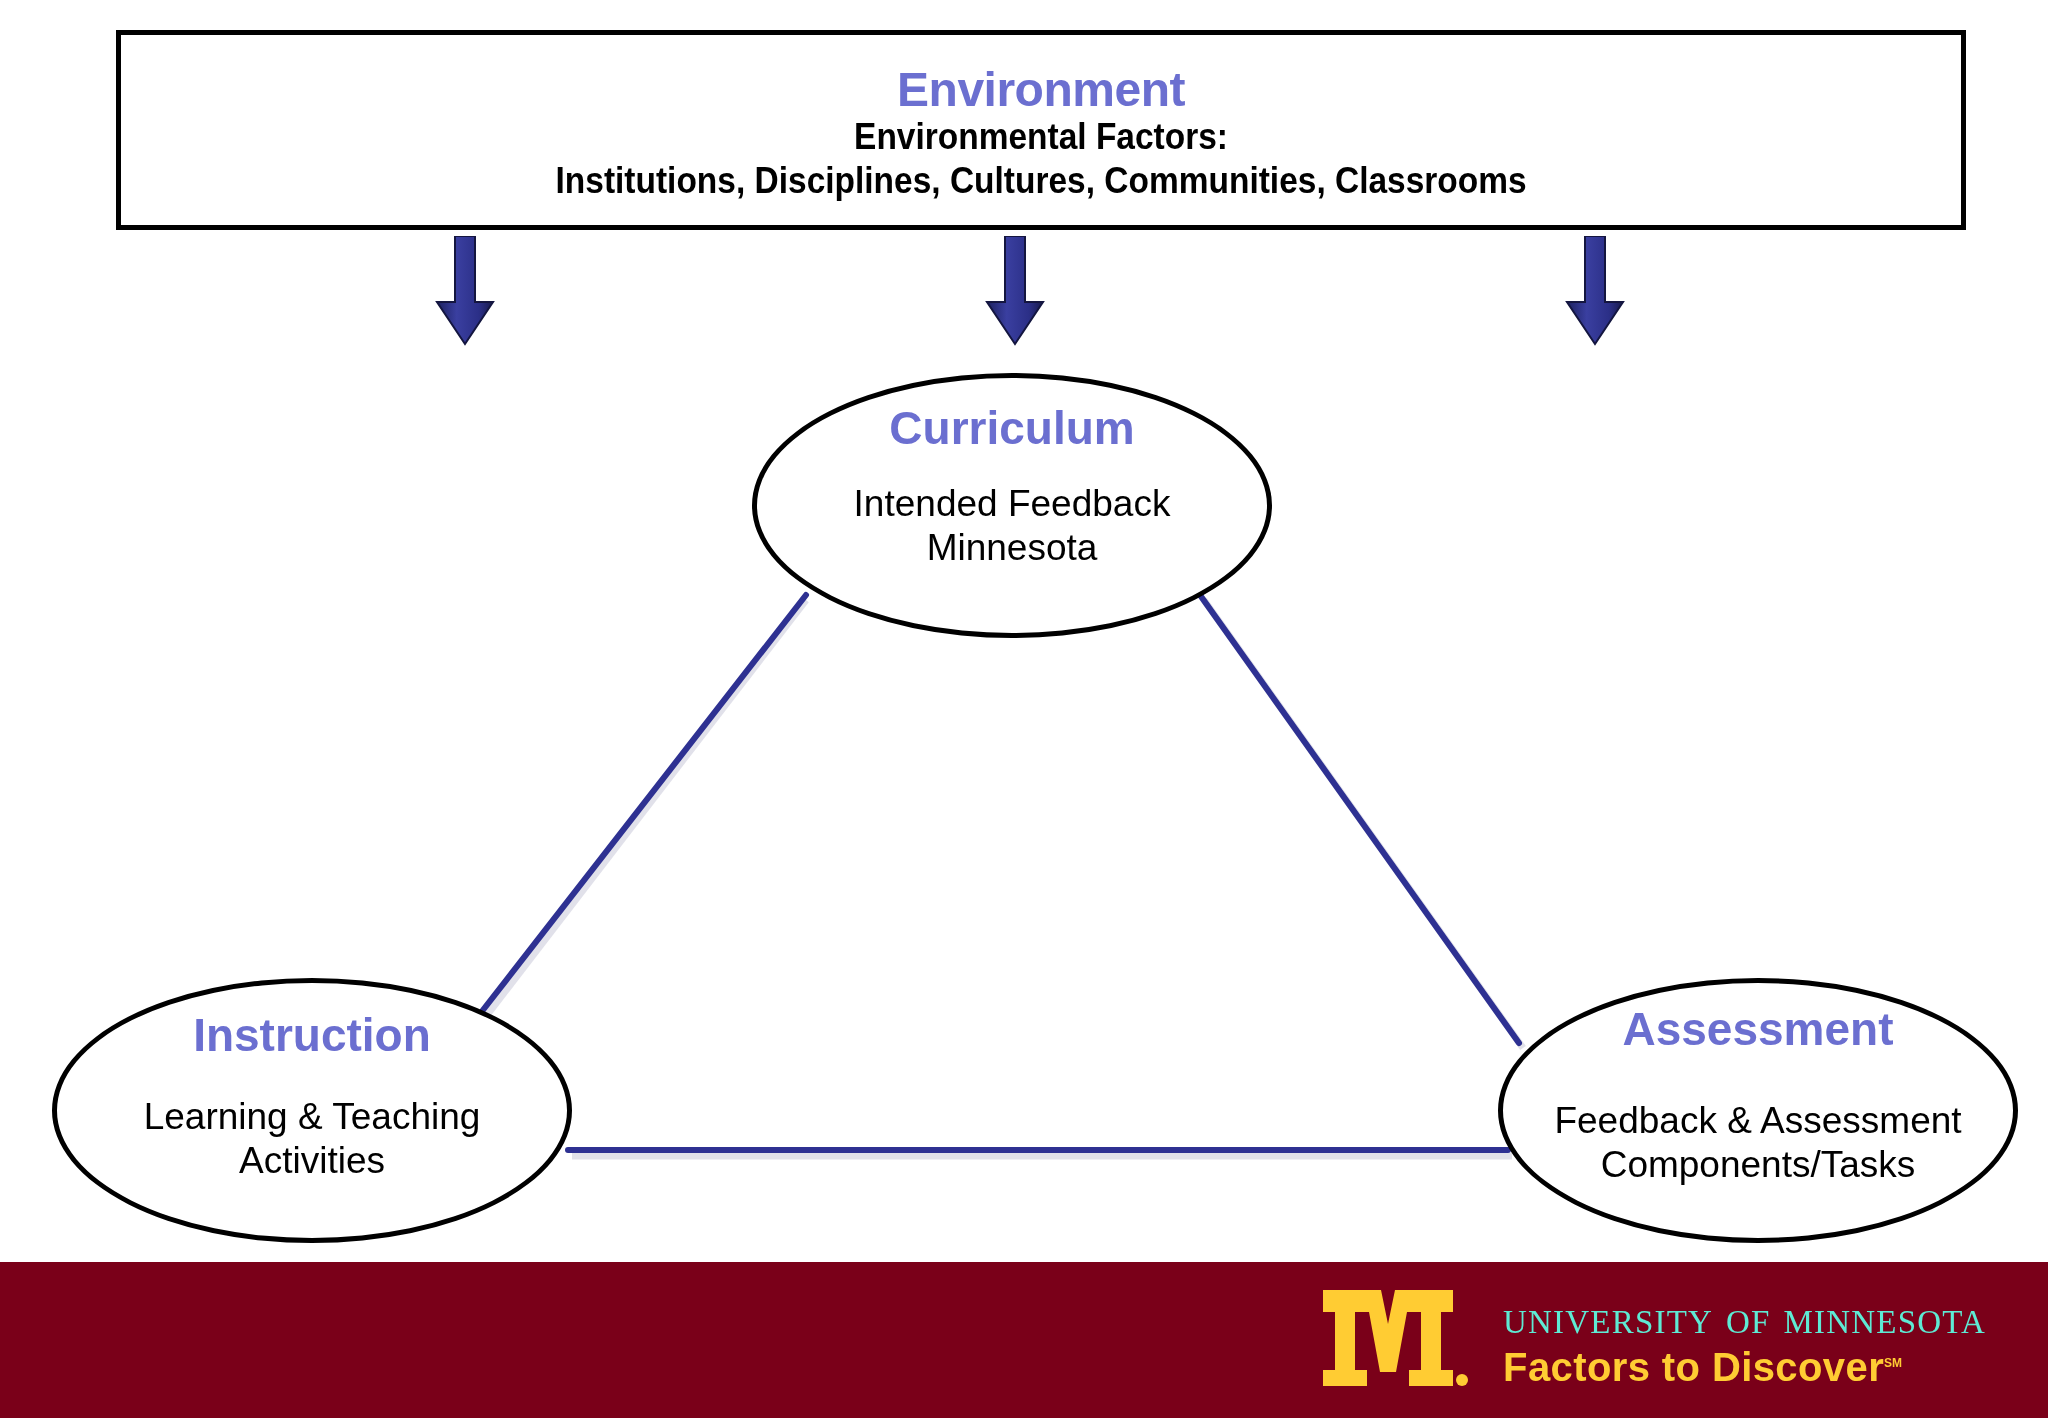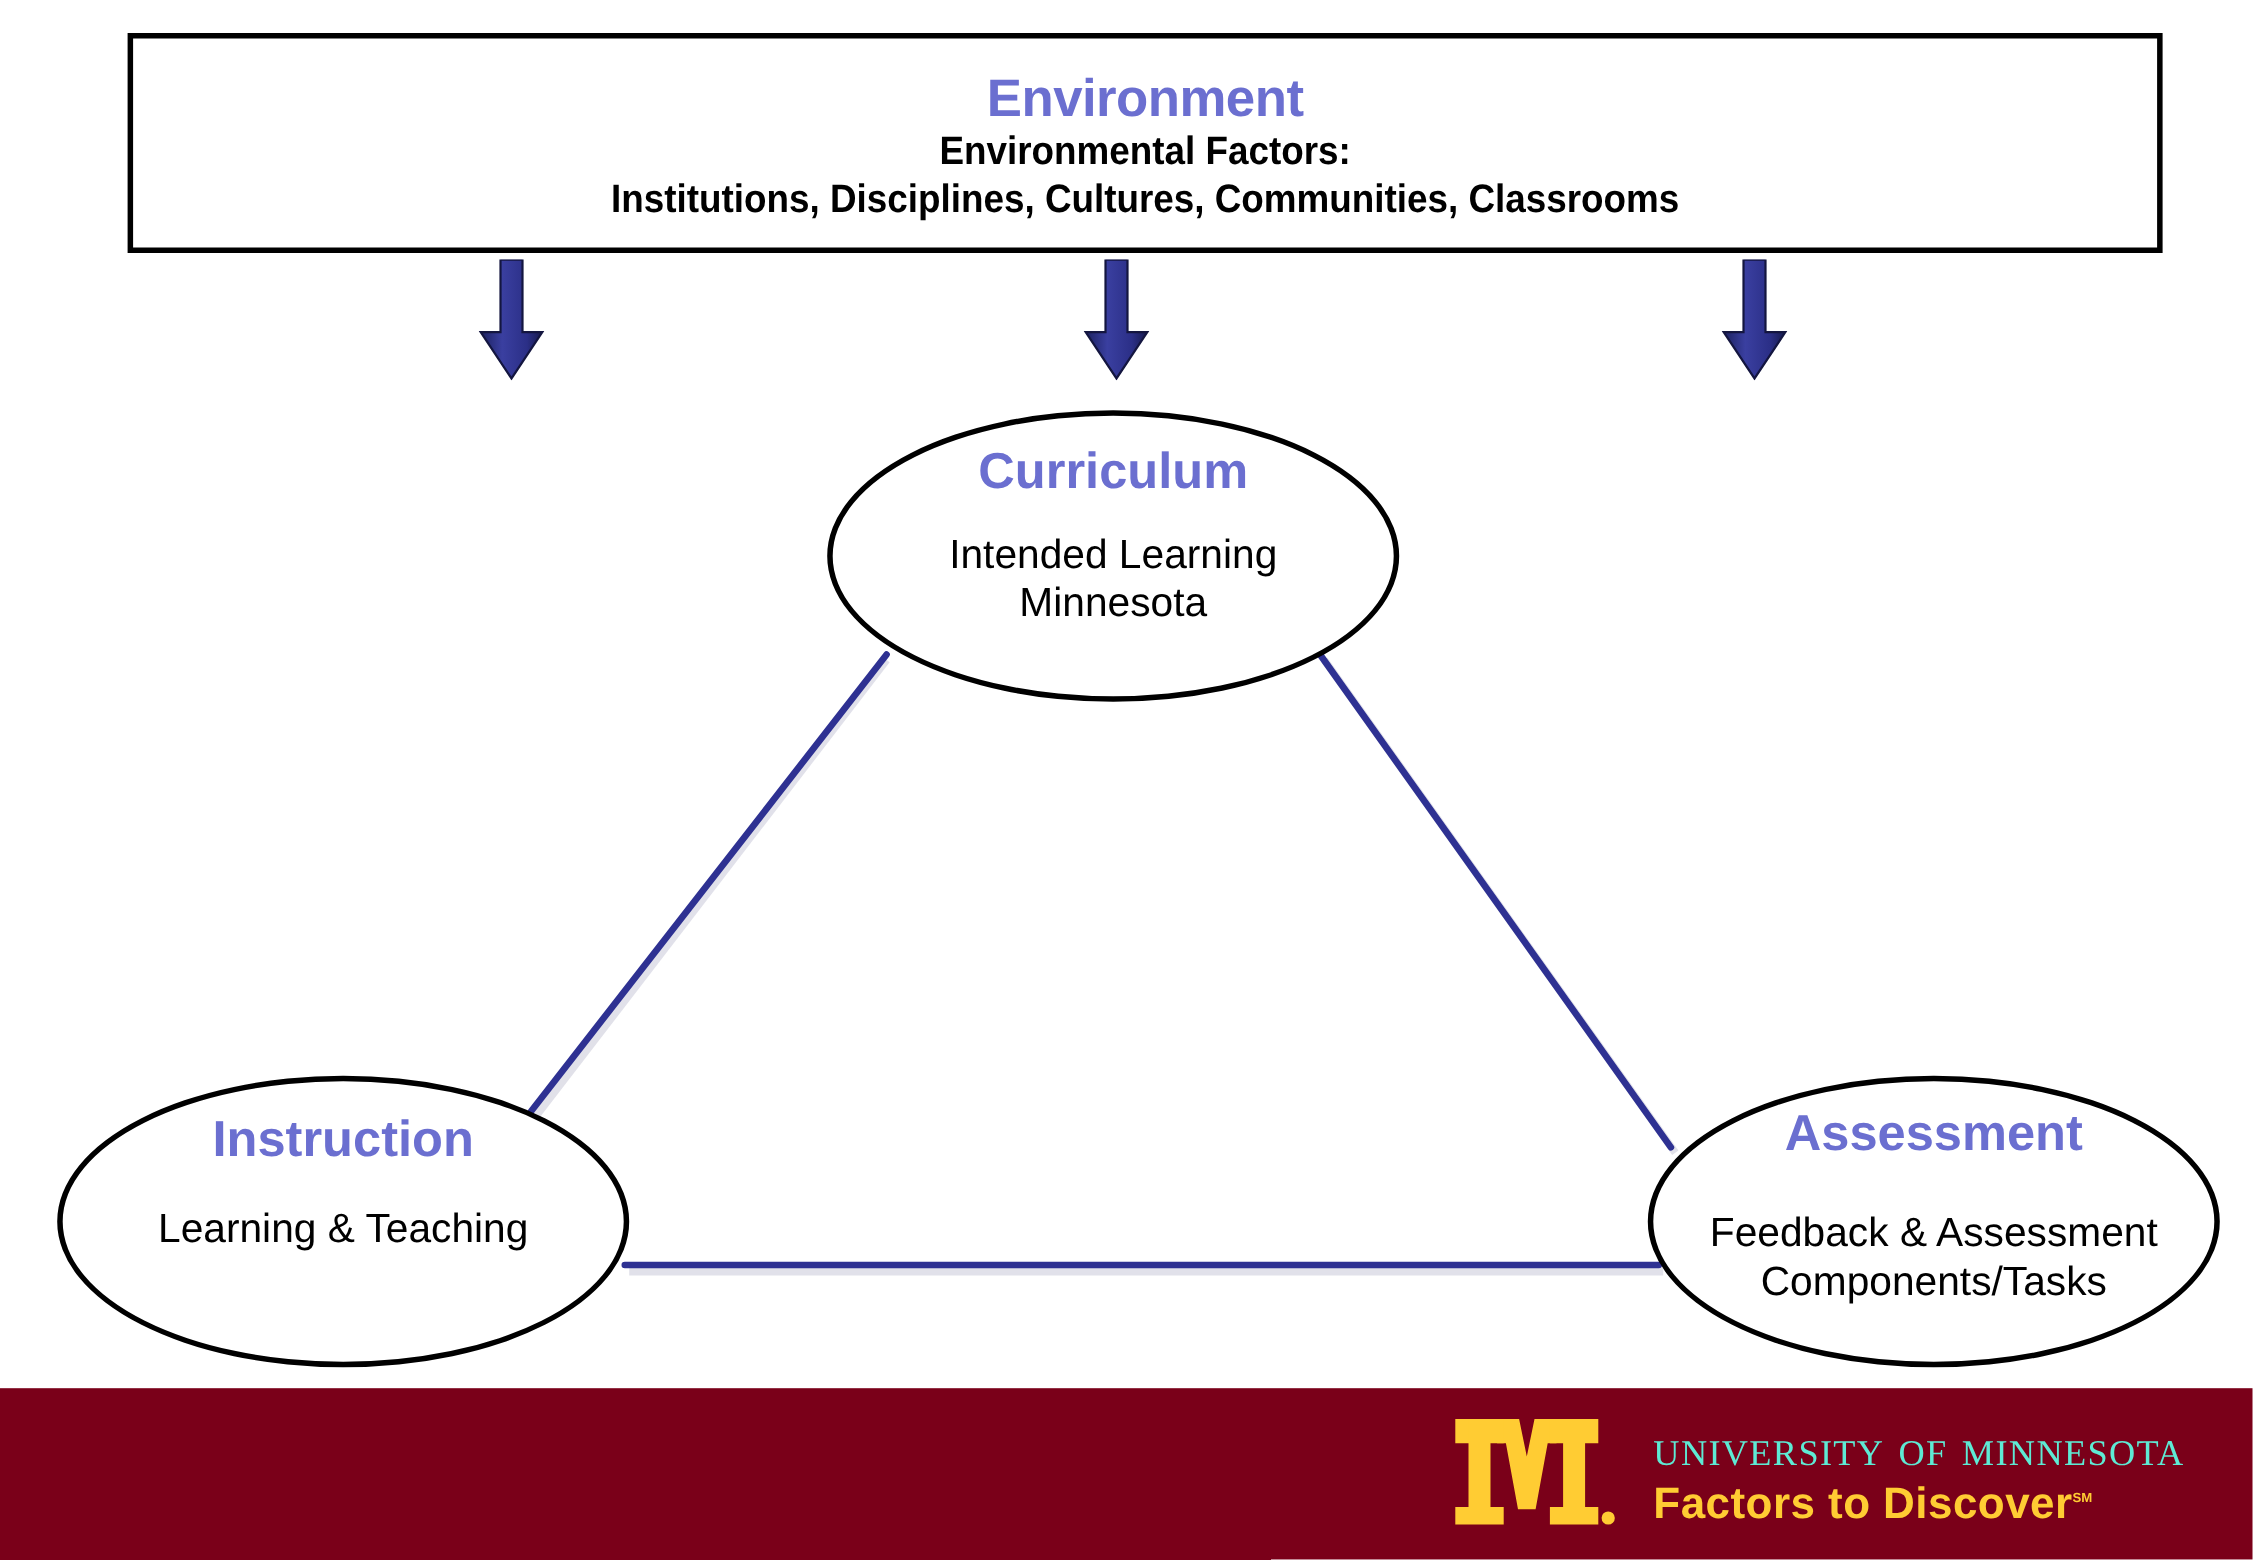--- a/index.html
+++ b/index.html
@@ -239,29 +239,30 @@
     <g stroke="#2e3192" stroke-width="6" fill="none" stroke-linecap="round">
       <line x1="806" y1="595" x2="483" y2="1010"></line>
       <line x1="1200" y1="595" x2="1519" y2="1043"></line>
       <line x1="568" y1="1150" x2="1508" y2="1150"></line>
     </g>
   </svg>
 
   <div class="node" id="node-curriculum">
     <div class="node-title">Curriculum</div>
     <div class="node-body">
-      <div>Intended Learning</div>
+      <div>Intended Feedback</div>
       <div>Minnesota</div>
     </div>
   </div>
 
   <div class="node" id="node-instruction">
     <div class="node-title">Instruction</div>
     <div class="node-body">
       <div>Learning &amp; Teaching</div>
+      <div>Activities</div>
     </div>
   </div>
 
   <div class="node" id="node-assessment">
     <div class="node-title">Assessment</div>
     <div class="node-body">
       <div>Feedback &amp; Assessment</div>
       <div>Components/Tasks</div>
     </div>
   </div>

